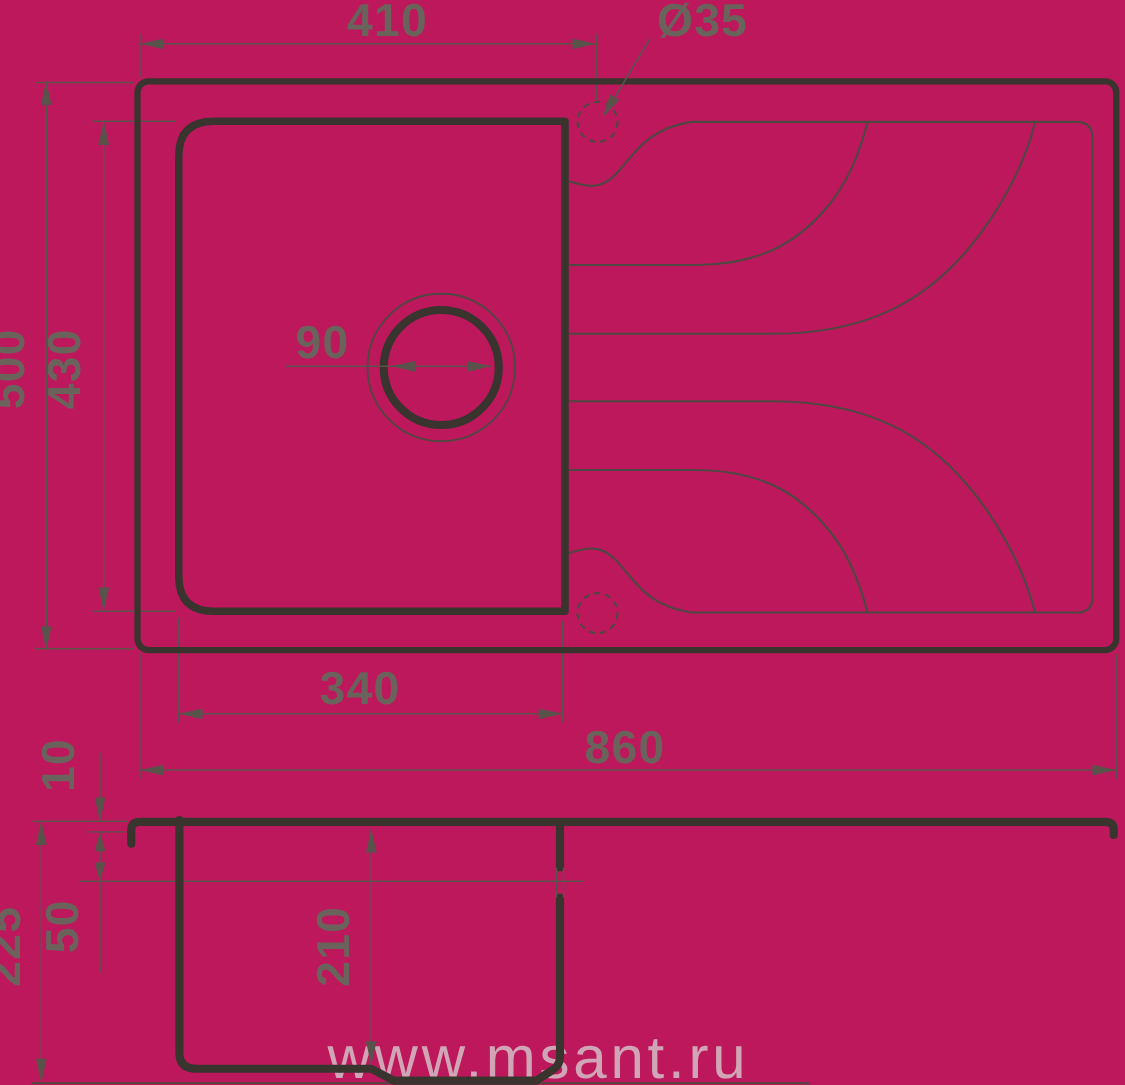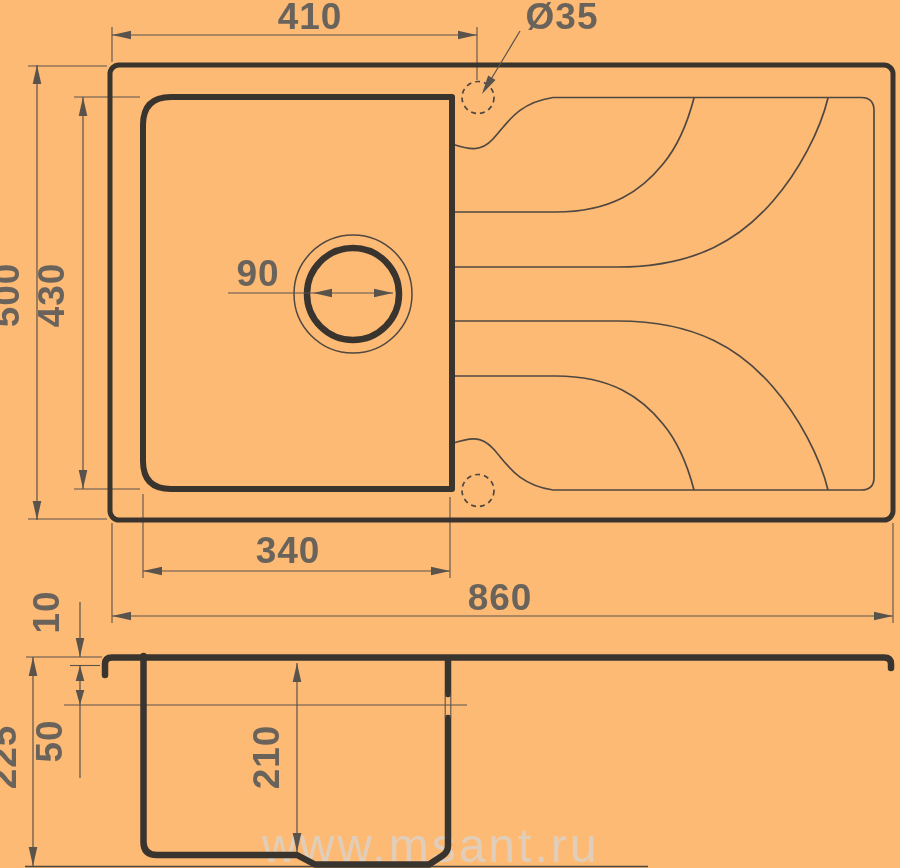--- a/index.html
+++ b/index.html
@@ -1,16 +1,16 @@
 <!DOCTYPE html>
 <html><head>
 <meta charset="utf-8">
 <style>
   html,body{margin:0;padding:0;background:#ffffff;}
-  .canvas{position:relative;width:900px;height:868px;background:#fdba74;overflow:hidden;
+  .canvas{position:relative;width:900px;height:868px;background:#be185d;overflow:hidden;
           font-family:"Liberation Sans", sans-serif;}
   svg{display:block;}
   .thick{stroke:#3a342f;stroke-width:5;fill:none;stroke-linejoin:round;stroke-linecap:round;}
   .bowl{stroke:#3a342f;stroke-width:6;fill:none;stroke-linejoin:round;}
   .prof{stroke:#3a342f;stroke-width:6.5;fill:none;stroke-linejoin:round;stroke-linecap:round;}
   .thin{stroke:#4f4842;stroke-width:1.7;fill:none;}
   .dim{stroke:#5a534c;stroke-width:1.2;fill:none;}
   .ext{stroke:#5a534c;stroke-width:1.1;fill:none;}
   .arr{fill:#5a534c;stroke:none;}
   .dimtxt{fill:#6a635c;font-weight:bold;font-size:37px;letter-spacing:1px;}

